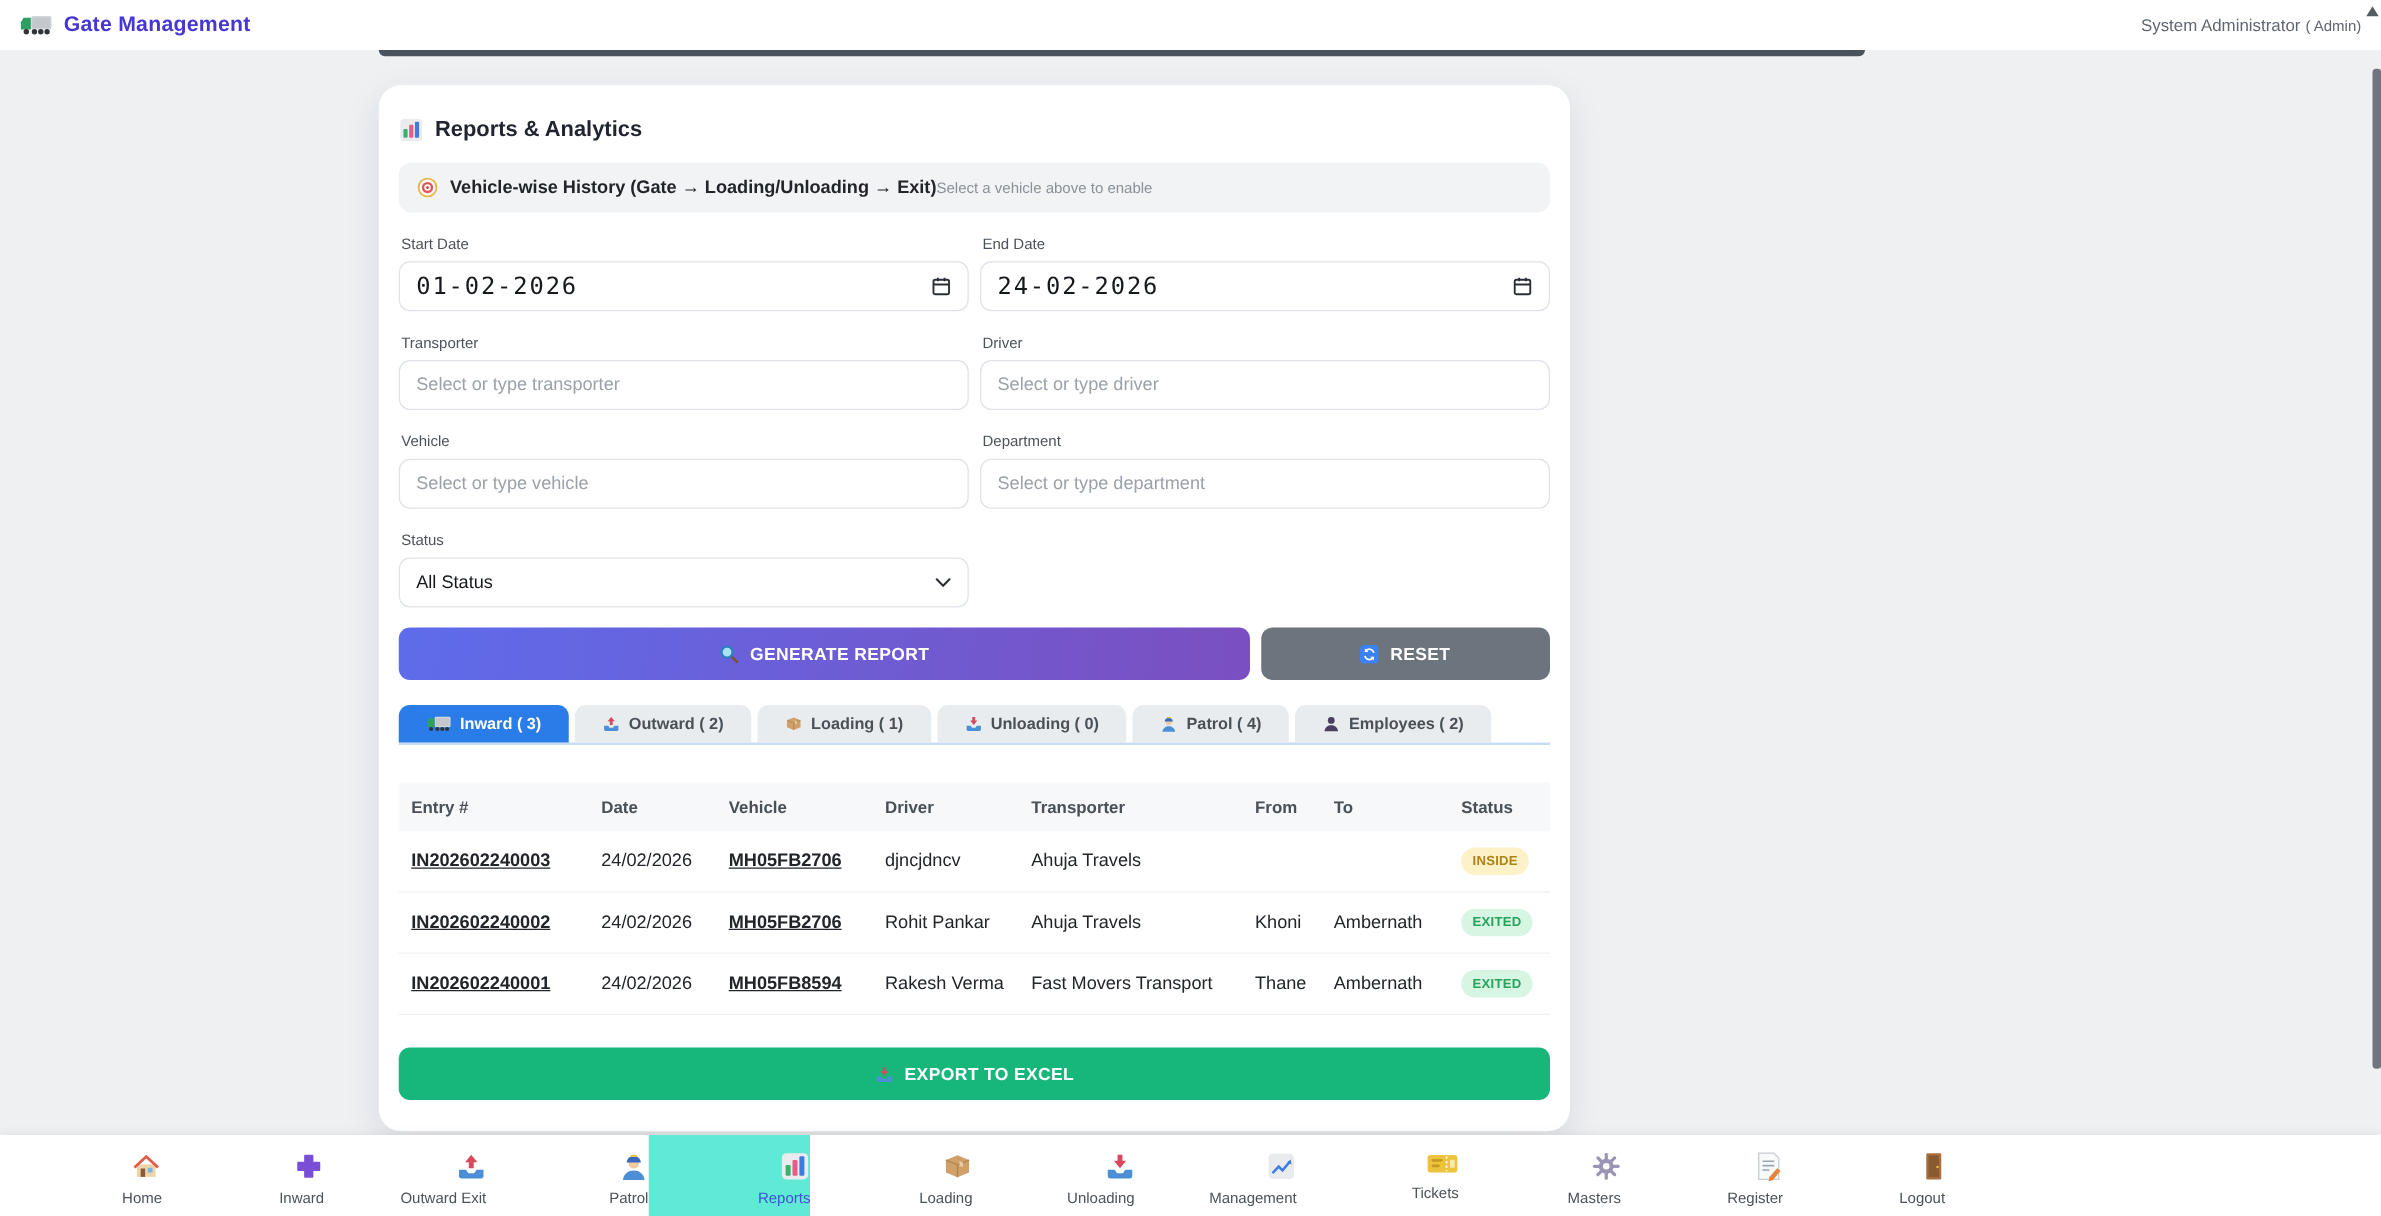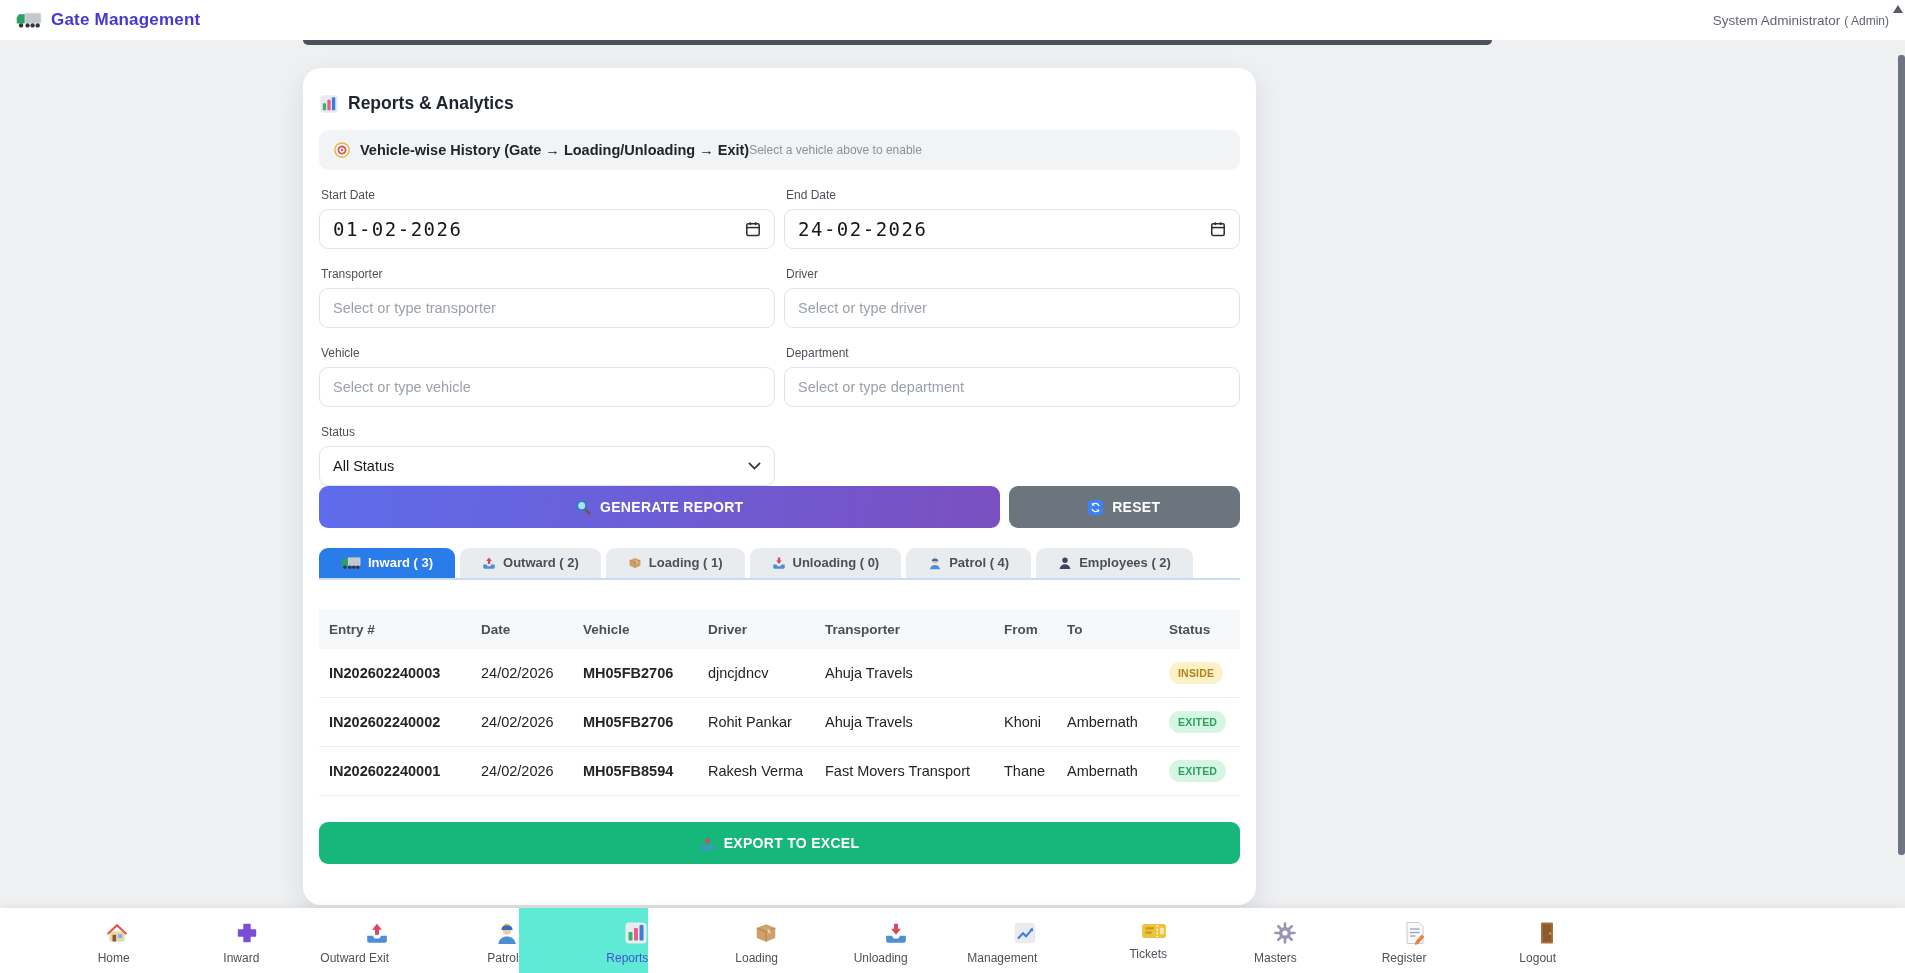--- a/index.html
+++ b/index.html
@@ -65,21 +65,21 @@
     display:flex; align-items:center; padding:0 13px; width:100%;
   }
   input.f-box { font-size:14.5px; color:#212529; outline:none; font-family:"Liberation Sans",sans-serif; }
   input.f-box::placeholder { color:#9aa1a9; }
   .date-box { justify-content:space-between; cursor:default; }
   .date-value { font-family:"DejaVu Sans Mono", monospace; font-size:19px; letter-spacing:1.5px; color:#15181c; }
   .select-box { justify-content:space-between; cursor:pointer; }
   .select-value { font-size:14.5px; color:#15181c; }
 
   
-  .btn-row { display:flex; gap:9px; }
+  .btn-row { display:flex; gap:9px; margin-top:16px; }
   button { border:none; cursor:pointer; font-family:"Liberation Sans",sans-serif; }
   .btn {
     height:42px; border-radius:9px; color:#fff; font-weight:bold; font-size:14px;
     letter-spacing:.3px; display:flex; align-items:center; justify-content:center; gap:9px;
   }
   .btn-generate { flex:682 0 0; background:linear-gradient(100deg,#5e6ceb 0%,#7b4fc0 100%); }
   .btn-reset    { flex:232 0 0; background:#6c757d; }
   .btn-export   { margin-top:26px; width:100%; background:#17b77c; }
 
   
@@ -94,21 +94,21 @@
   
   table.report { margin-top:30px; width:100%; border-collapse:collapse; }
   table.report th {
     background:#f6f8fa; text-align:left; font-size:13.5px; color:#495057;
     font-weight:bold; padding:12px 10px;
   }
   table.report td {
     padding:13px 10px; font-size:14.5px; color:#212529;
     border-bottom:1px solid #edf0f2;
   }
-  td.c-entry, td.c-vehicle { font-weight:bold; color:#15181c; }
+  td.c-entry, td.c-vehicle { font-weight:bold; color:#15181c;text-decoration:underline; }
   .badge {
     display:inline-block; padding:5px 9px; border-radius:11px;
     font-size:10.5px; font-weight:bold; letter-spacing:.2px;
   }
   .badge.inside { background:#fdf1c7; color:#b08318; }
   .badge.exited { background:#d6f5e3; color:#27a35c; }
 
   
   .footer {
     position:absolute; left:0; right:0; top:908px; height:65px;

